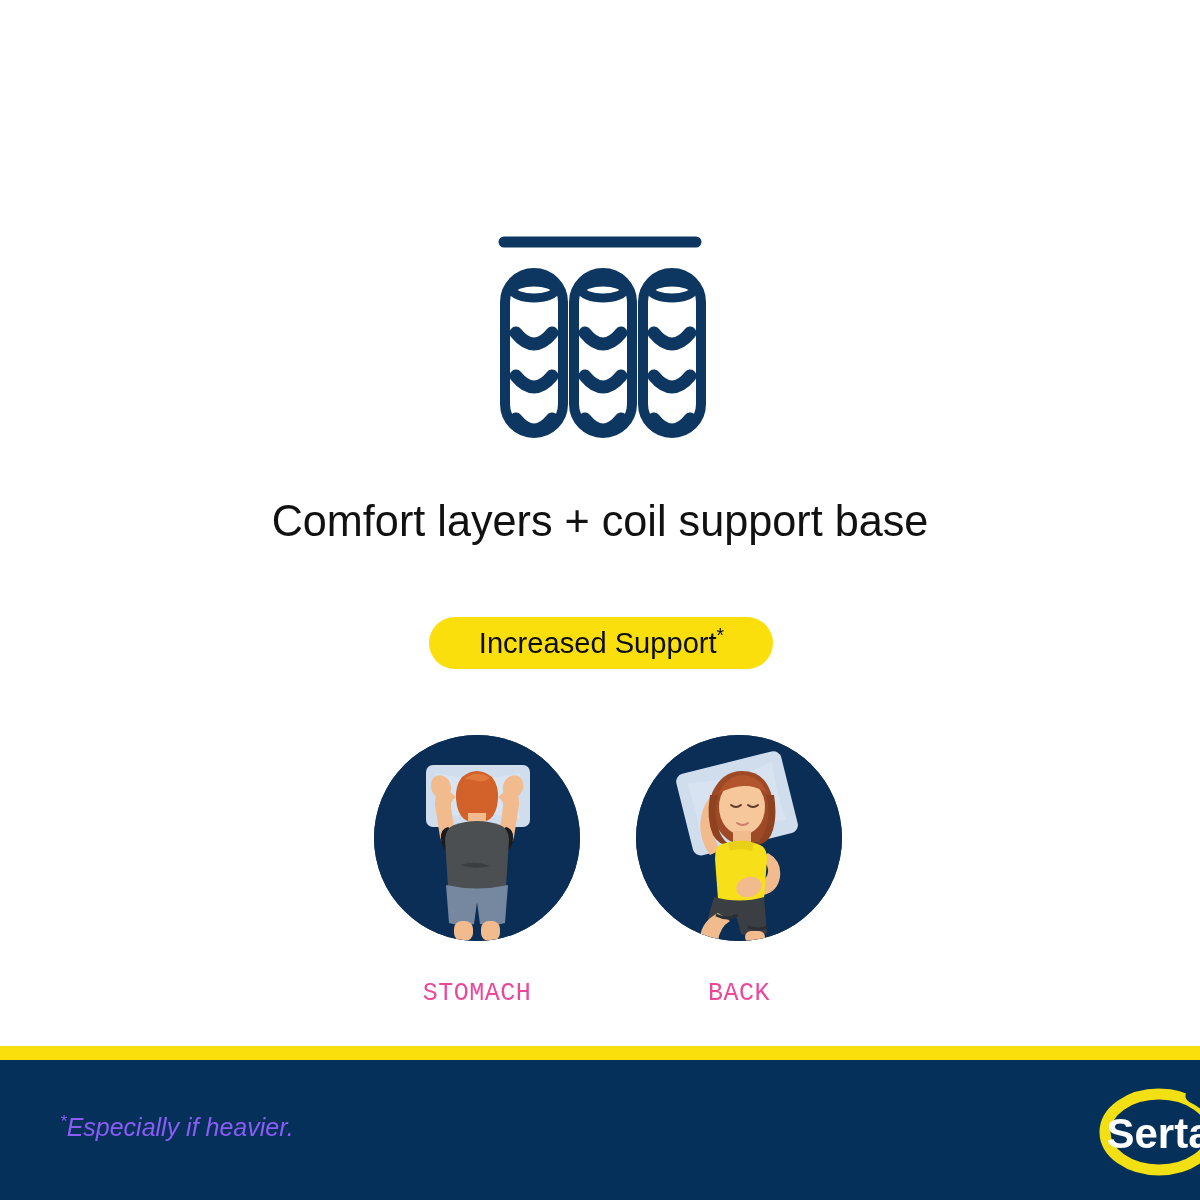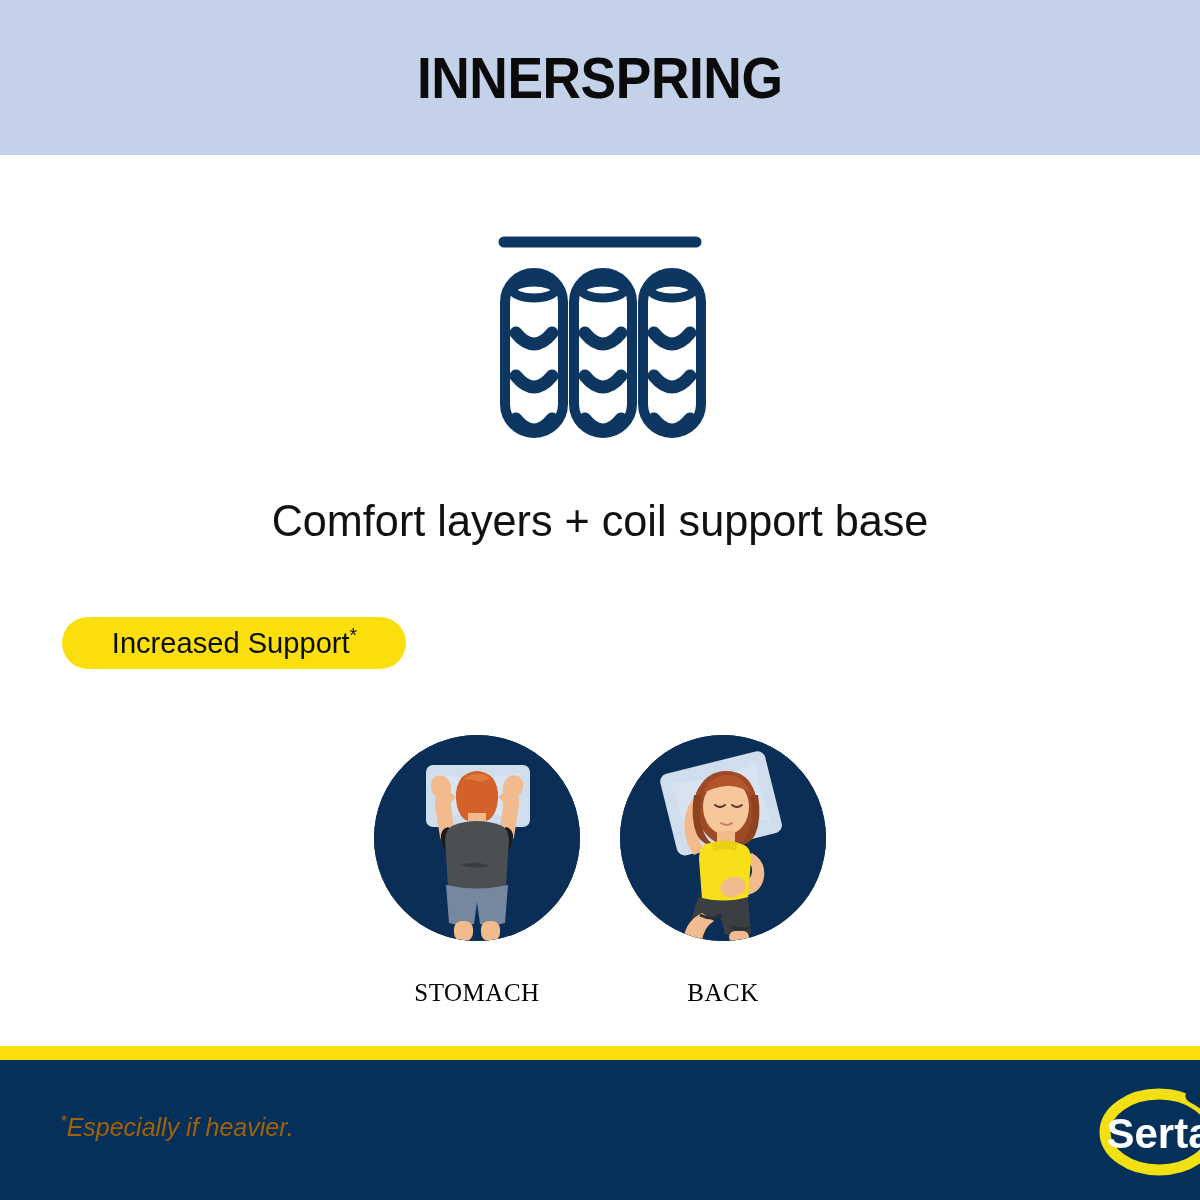--- a/index.html
+++ b/index.html
@@ -66,21 +66,21 @@
   }
 
   
   .pills-row {
     position: absolute;
     left: 62px;
     top: 617px;
     width: 1078px;
     height: 52px;
     display: flex;
-    justify-content: flex-start;
+    justify-content: center;
     align-items: center;
   }
   .pill {
     width: 344px;
     height: 52px;
     border-radius: 26px;
     background: #fadf0d;
     display: flex;
     align-items: center;
     justify-content: center;
@@ -107,37 +107,37 @@
     top: 735px;
     width: 1200px;
     height: 290px;
   }
   .sleeper {
     position: absolute;
     width: 246px;
     text-align: center;
   }
   .sleeper-stomach { left: 354px; top: 0; }
-  .sleeper-back    { left: 600px; top: 0; }
+  .sleeper-back    { left: 616px; top: 0; }
   .sleeper-circle {
     width: 206px;
     height: 206px;
     margin: 0 auto;
     border-radius: 50%;
     background: #0b2e56;
     overflow: hidden;
     position: relative;
   }
   .sleeper-caption {
     margin-top: 38px;
-    font-family: Liberation Serif, serif;
+    font-family: Liberation Mono, monospace;
     font-weight: 400;
     font-size: 25px;
     letter-spacing: 0.5px;
-    color: #000000;
+    color: #ec4899;
   }
 
   
   .footer-rule {
     position: absolute;
     left: 0;
     top: 1046px;
     width: 1200px;
     height: 14px;
     background: #fadf0d;
@@ -151,44 +151,41 @@
     background: #04305a;
   }
   .footnote {
     position: absolute;
     left: 60px;
     top: 1113px;
     font-family: "Liberation Sans Narrow", "Liberation Sans", sans-serif;
     font-style: italic;
     font-weight: 400;
     font-size: 25px;
-    color: #a16207;
+    color: #8b5cf6;
     white-space: nowrap;
   }
   .footnote sup {
     font-size: 17px;
     vertical-align: super;
     line-height: 0;
   }
   .brand-logo {
     position: absolute;
     left: 1096px;
     top: 1082px;
     width: 130px;
     height: 100px;
   }
 </style>
 </head>
 <body>
 
 <div class="page">
 
-  <div class="header-band">
-    <div class="header-title">INNERSPRING</div>
-  </div>
 
   <div class="coil-icon">
     <svg viewBox="0 0 220 225" width="220" height="225" aria-hidden="true">
       <g fill="none" stroke="#0d3761" stroke-linecap="round" stroke-linejoin="round">
 
         <line x1="14" y1="17" x2="206" y2="17" stroke-width="11"></line>
 
         <g transform="translate(12,45)">
           <rect x="3" y="3" width="58" height="160" rx="29" ry="29" stroke-width="10"></rect>
           <ellipse cx="32" cy="20" rx="21" ry="8" stroke-width="9"></ellipse>

